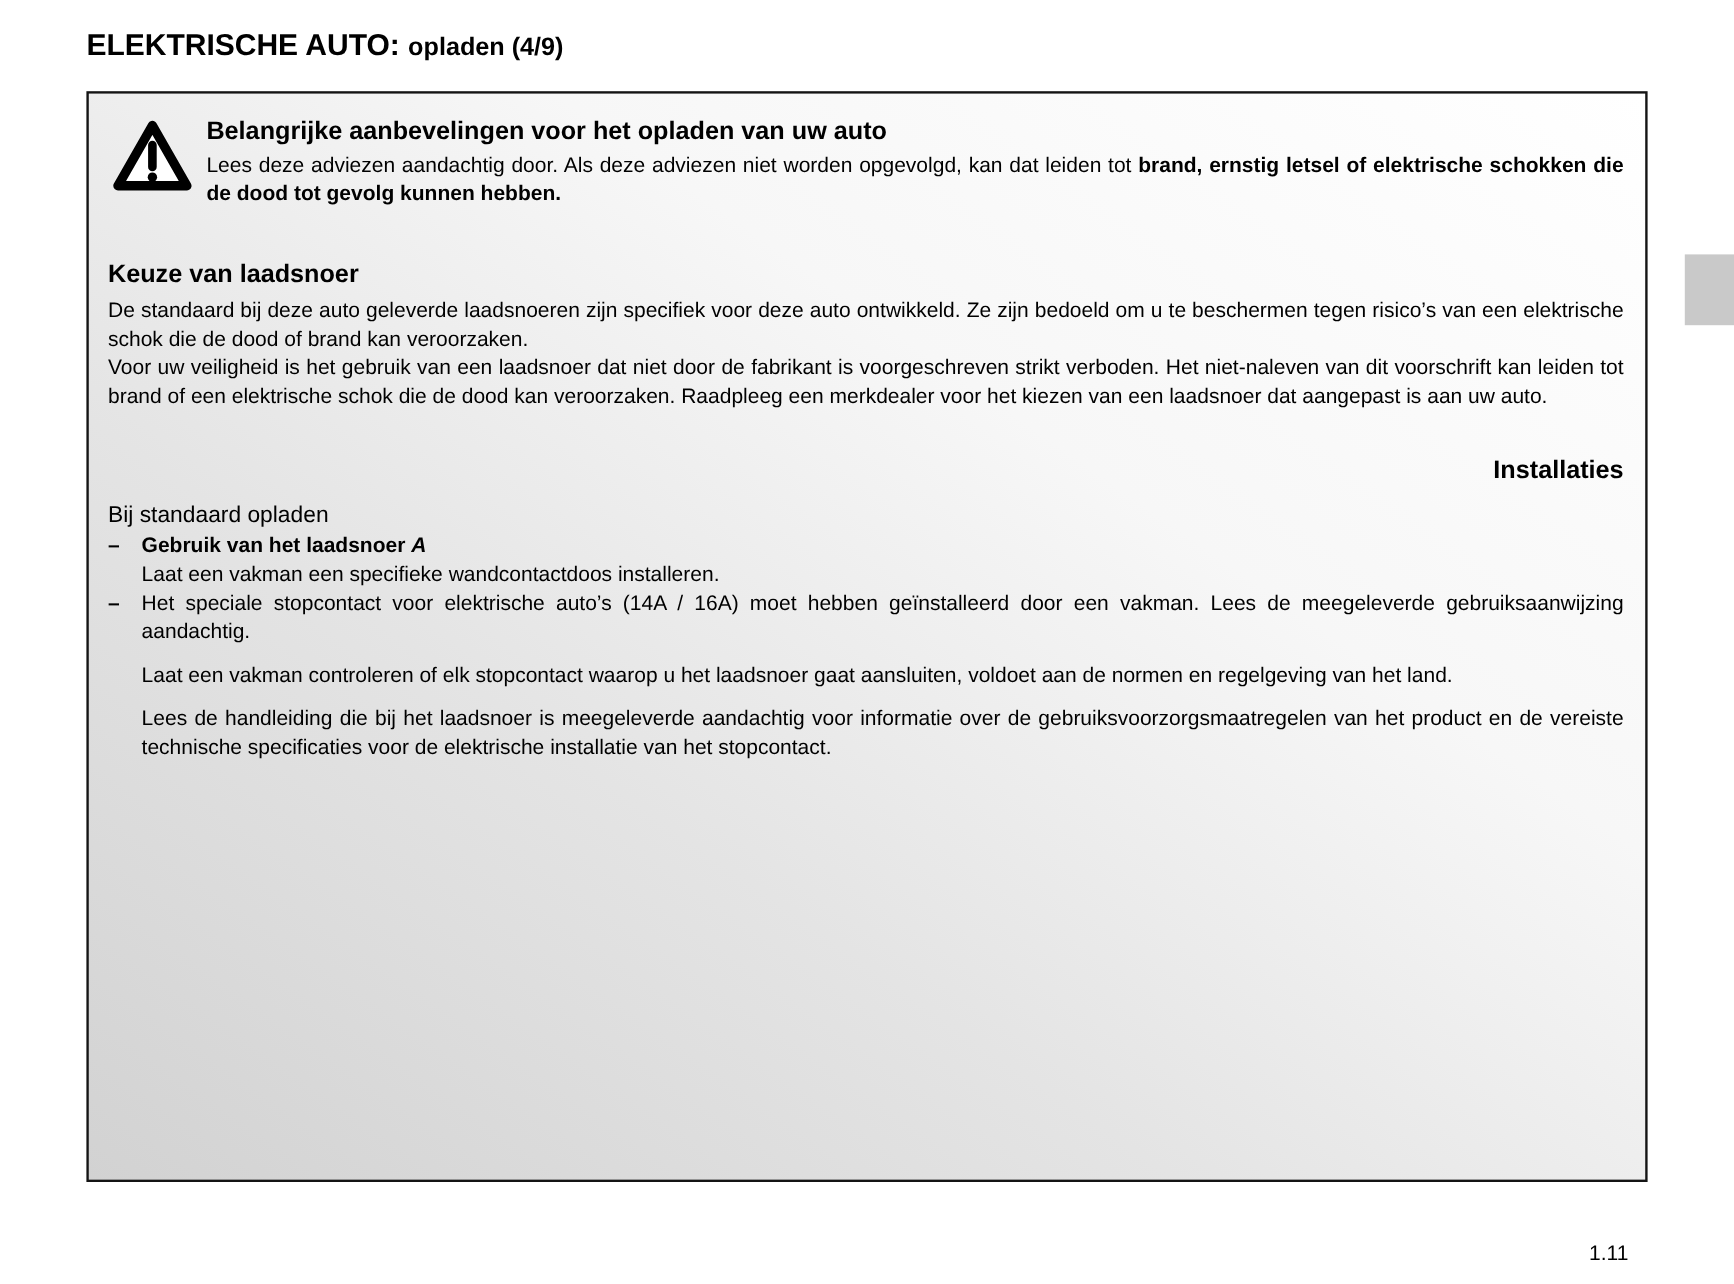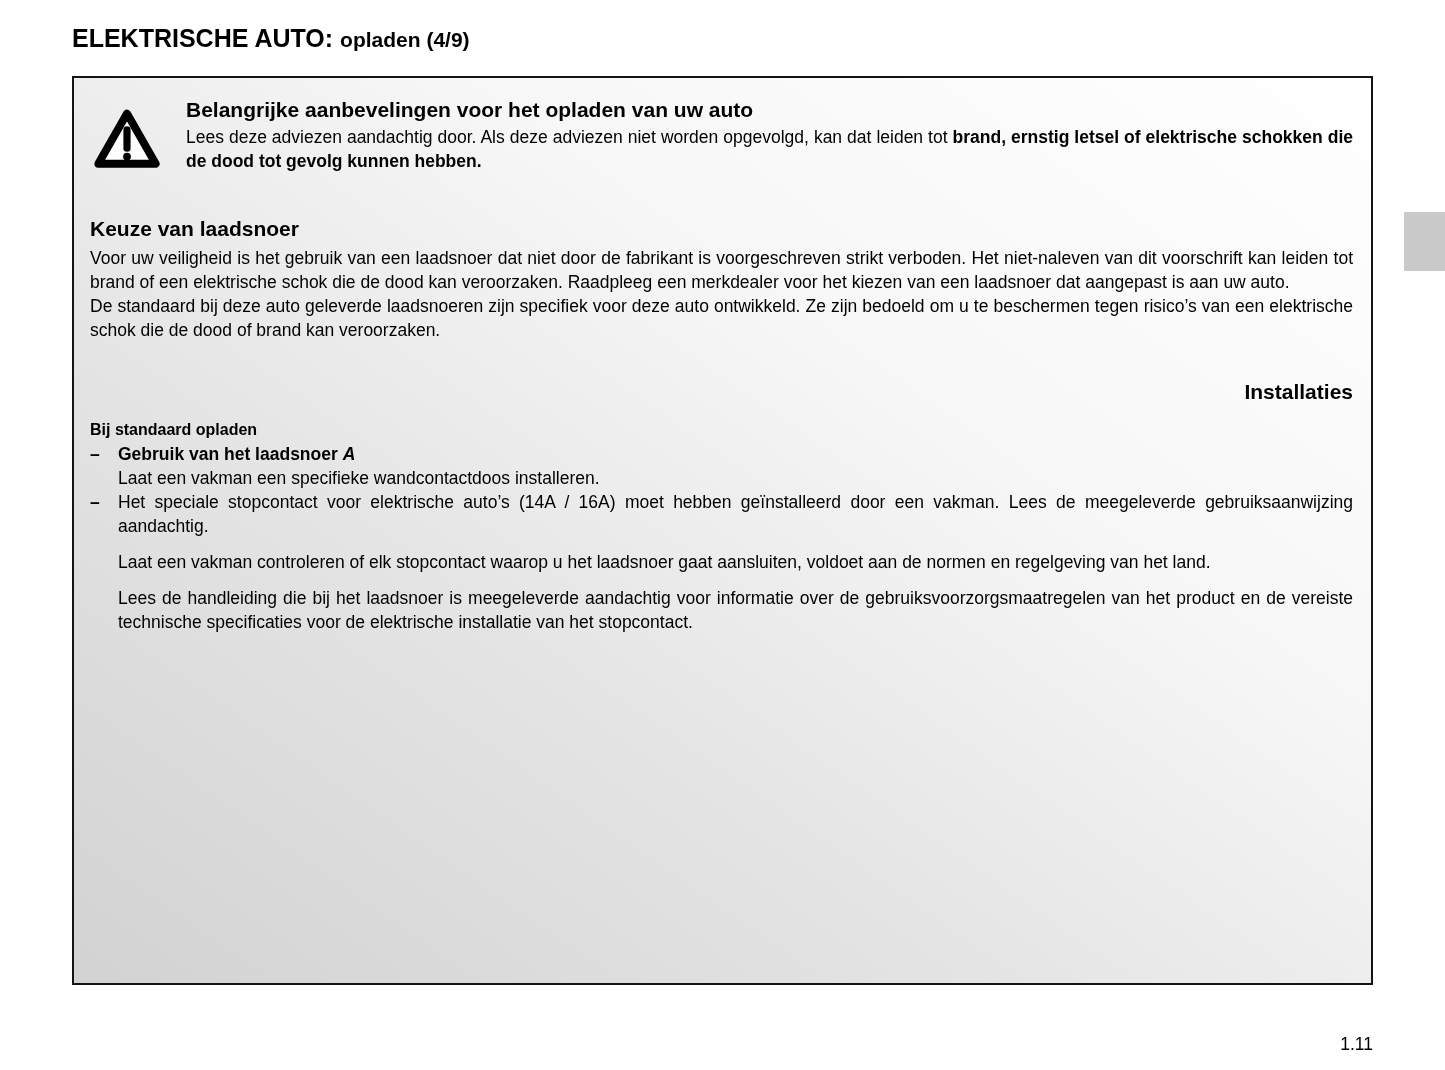--- a/index.html
+++ b/index.html
@@ -26,35 +26,35 @@
     position: absolute;
     left: 72px;
     top: 76px;
     width: 1301px;
     height: 909px;
     border: 2px solid #141414;
     background: linear-gradient(to top right, #d2d2d2 0%, #e4e4e4 35%, #f7f7f7 65%, #ffffff 100%);
     padding: 20px 18px 0 16px;
   }
 
-  .warning { display: flex; align-items: flex-end; gap: 26px; margin-left: 4px; }
+  .warning { display: flex; align-items: flex-start; gap: 12px; margin-left: 4px; }
   .warning-icon { flex: 0 0 66px; margin-top: 2px; }
   .warning-heading { font-size: 21px; font-weight: bold; margin-bottom: 3px; }
 
   .body-text {
     font-size: 17.5px;
     line-height: 24px;
     text-align: justify;
   }
 
   .section-heading { font-size: 21px; font-weight: bold; }
   .keuze-heading { margin-top: 44px; margin-bottom: 5px; }
   .installaties-heading { margin-top: 38px; margin-bottom: 14px; text-align: right; }
 
-  .bold-sub { font-size: 16px; line-height: 24px; font-weight: bold; }
+  .bold-sub { font-size: 19px; line-height: 24px; font-weight: normal; }
   .mt-extra { margin-top: 10px; }
   .mt-socket { margin-top: 12px; }
   .mt-final { margin-top: 12px; }
 
   .list-item { display: flex; }
   .dash-col { width: 28px; flex: 0 0 28px; font-weight: bold; font-size: 17.5px; line-height: 24px; }
   .item-content { flex: 1; }
   .item-label { font-weight: bold; font-size: 17.5px; line-height: 24px; }
   .indent { margin-left: 28px; }
 
@@ -62,21 +62,21 @@
     position: absolute;
     right: 0;
     top: 212px;
     width: 41px;
     height: 59px;
     background: #c9c9c9;
   }
 
   .page-number {
     position: absolute;
-    right: 72px;
+    right: 88px;
     top: 1034px;
     font-size: 17.5px;
   }
 </style>
 </head>
 <body>
 
 <h1 class="page-title"><span class="title-main">ELEKTRISCHE AUTO:</span> <span class="title-sub">opladen (4/9)</span></h1>
 
 <div class="content-box">
@@ -90,22 +90,22 @@
       </svg>
     </div>
     <div class="warning-text">
       <div class="warning-heading">Belangrijke aanbevelingen voor het opladen van uw auto</div>
       <p class="body-text"><span>Lees deze adviezen aandachtig door. Als deze adviezen niet worden opgevolgd, kan dat leiden tot </span><strong>brand, ernstig letsel of elektrische schokken die de dood tot gevolg kunnen hebben.</strong></p>
     </div>
   </div>
 
   <div class="section">
     <h2 class="section-heading keuze-heading">Keuze van laadsnoer</h2>
+    <p class="body-text">De standaard bij deze auto geleverde laadsnoeren zijn specifiek voor deze auto ontwikkeld. Ze zijn bedoeld om u te beschermen tegen risico’s van een elektrische schok die de dood of brand kan veroorzaken.</p>
     <p class="body-text">Voor uw veiligheid is het gebruik van een laadsnoer dat niet door de fabrikant is voorgeschreven strikt verboden. Het niet-naleven van dit voorschrift kan leiden tot brand of een elektrische schok die de dood kan veroorzaken. Raadpleeg een merkdealer voor het kiezen van een laadsnoer dat aangepast is aan uw auto.</p>
-    <p class="body-text">De standaard bij deze auto geleverde laadsnoeren zijn specifiek voor deze auto ontwikkeld. Ze zijn bedoeld om u te beschermen tegen risico’s van een elektrische schok die de dood of brand kan veroorzaken.</p>
   </div>
 
   <div class="section">
     <h2 class="section-heading installaties-heading">Installaties</h2>
 
     <div class="bold-sub">Bij standaard opladen</div>
 
     <div class="list-item">
       <span class="dash-col">–</span>
       <div class="item-content">

